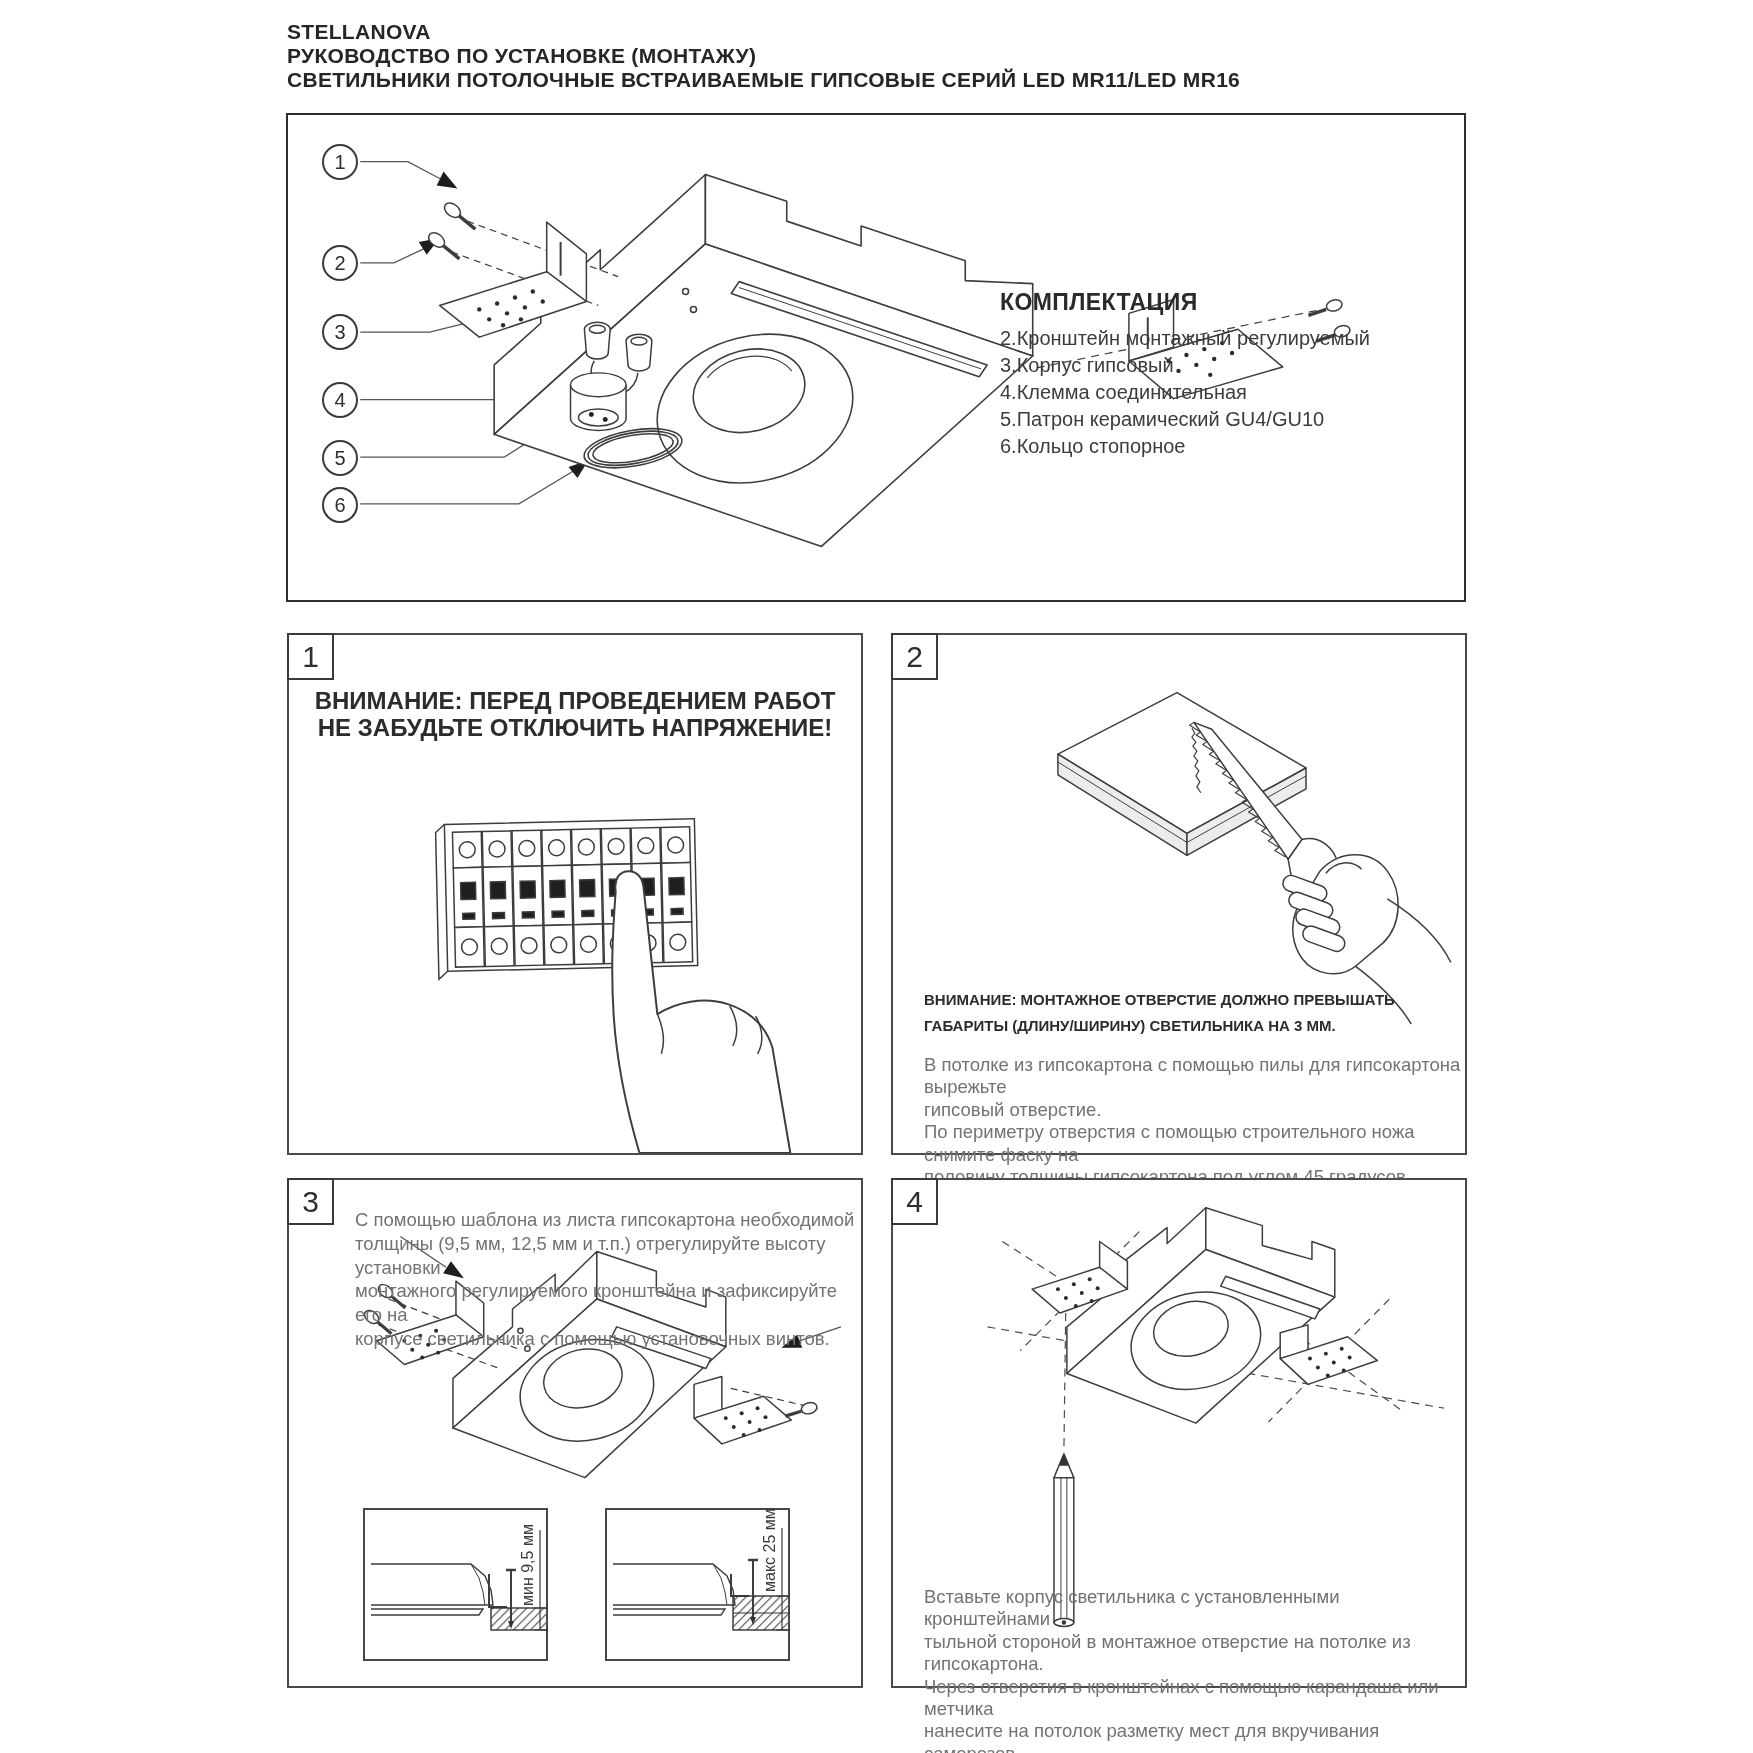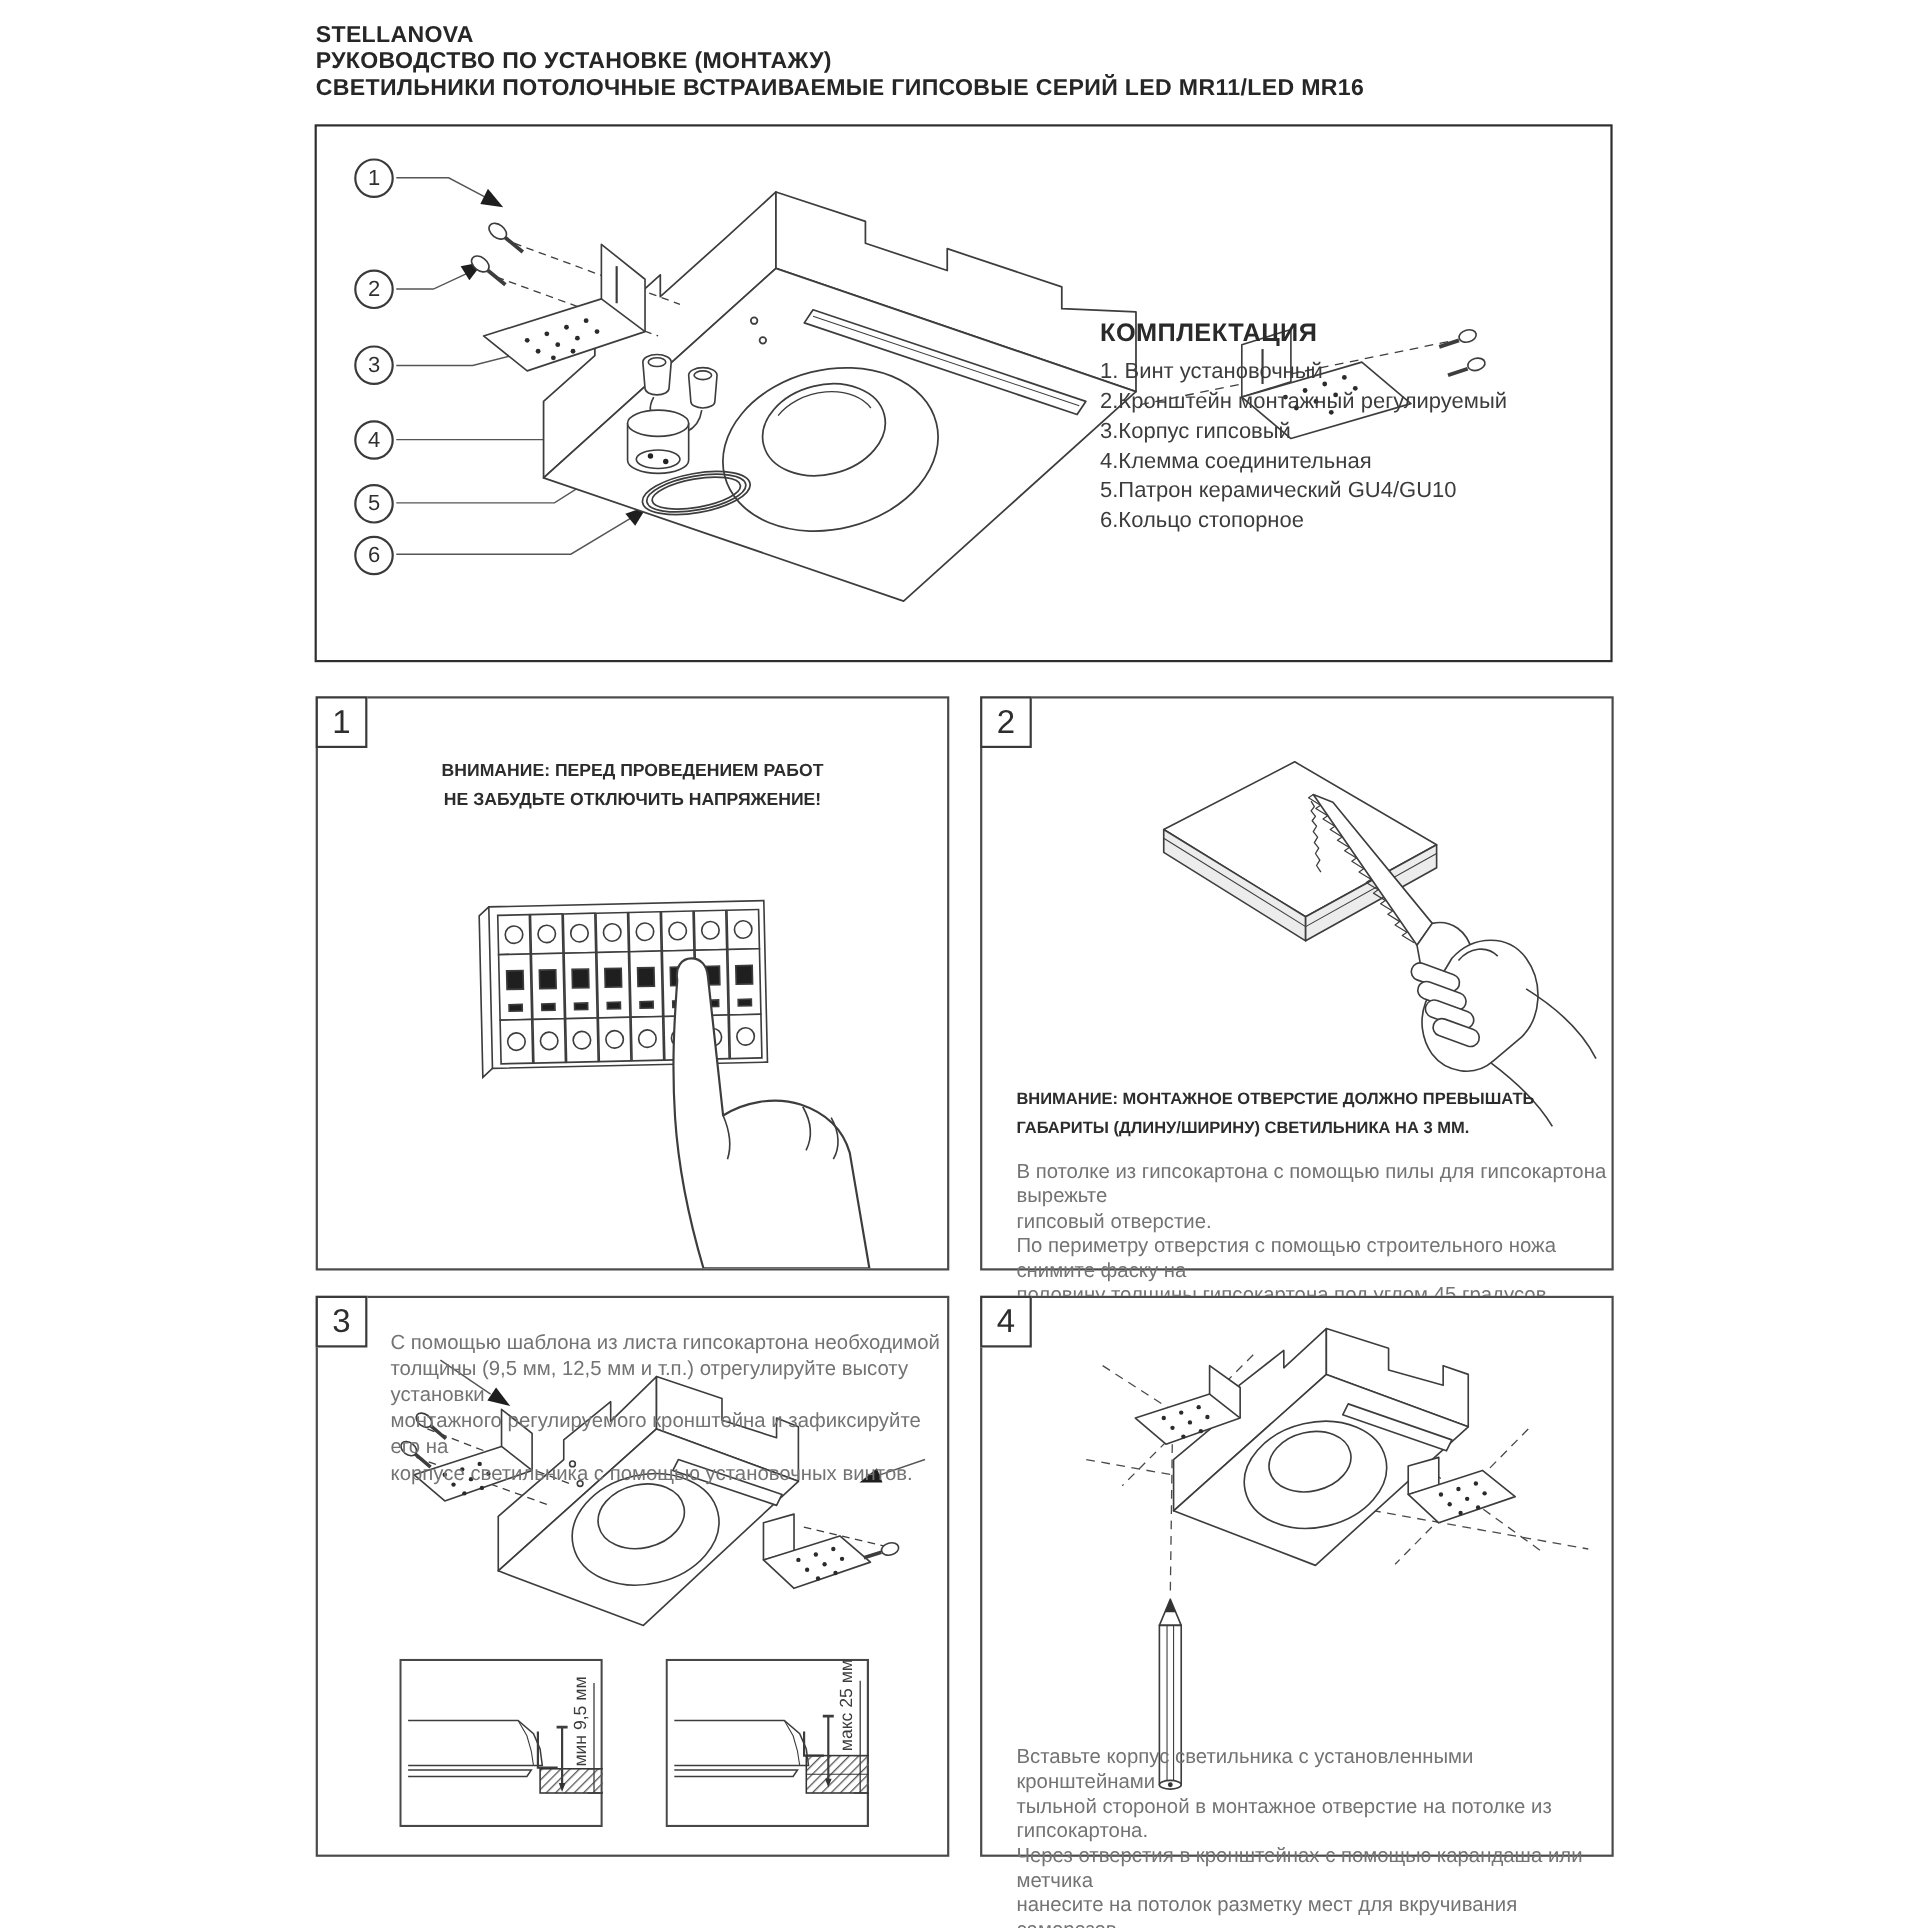--- a/index.html
+++ b/index.html
@@ -19,21 +19,21 @@
   .kitlist{left:712px;top:158px;width:460px;}
   .khead{font-size:23px;font-weight:bold;color:#2a2a2a;letter-spacing:.4px;margin-bottom:9px;margin-top:16px;}
   .kitem{font-size:20px;line-height:27px;color:#3c3c3c;}
   
   .panel{position:absolute;border:2px solid #4a4a4a;box-sizing:border-box;background:#fff;}
   .pnum{position:absolute;left:-2px;top:-2px;width:47px;height:47px;border:2px solid #3a3a3a;
         background:#fff;box-sizing:border-box;display:flex;align-items:center;justify-content:center;
         font-size:30px;color:#2e2e2e;}
   .art{position:absolute;inset:0;width:100%;height:100%;}
   .warnC{position:absolute;left:0;right:0;top:52px;text-align:center;font-weight:bold;
-         font-size:16px;line-height:27px;color:#2c2c2c;}
+         font-size:24px;line-height:27px;color:#2c2c2c;}
   .warnL{position:absolute;left:31px;top:352px;font-weight:bold;font-size:15px;
          line-height:26px;color:#2c2c2c;}
   .pbody{position:absolute;font-size:18.5px;line-height:22.4px;color:#737373;}
   .p2body{left:31px;top:419px;}
   .p3body{left:66px;top:16px;line-height:23.8px;margin-top:12px;}
   .p4body{left:31px;top:406px;}
   .subbox{position:absolute;}
   svg text{font-family:"Liberation Sans",sans-serif;}
 </style>
 </head>
@@ -168,21 +168,20 @@
       </div>
     <div class="callout" style="left:34px;top:325px;">
         <span>5</span>
       </div>
     <div class="callout" style="left:34px;top:372px;">
         <span>6</span>
       </div>
 
     <div class="abs kitlist">
       <div class="khead">КОМПЛЕКТАЦИЯ</div>
-      <div class="kitem">1. Винт установочный</div>
       <div class="kitem">2.Кронштейн монтажный регулируемый</div>
       <div class="kitem">3.Корпус гипсовый</div>
       <div class="kitem">4.Клемма соединительная</div>
       <div class="kitem">5.Патрон керамический GU4/GU10</div>
       <div class="kitem">6.Кольцо стопорное</div>
     </div>
   </div>
 
   <div class="panel" style="left:287px;top:633px;width:576px;height:522px;">
     <svg class="art" viewBox="0 0 576 522">

